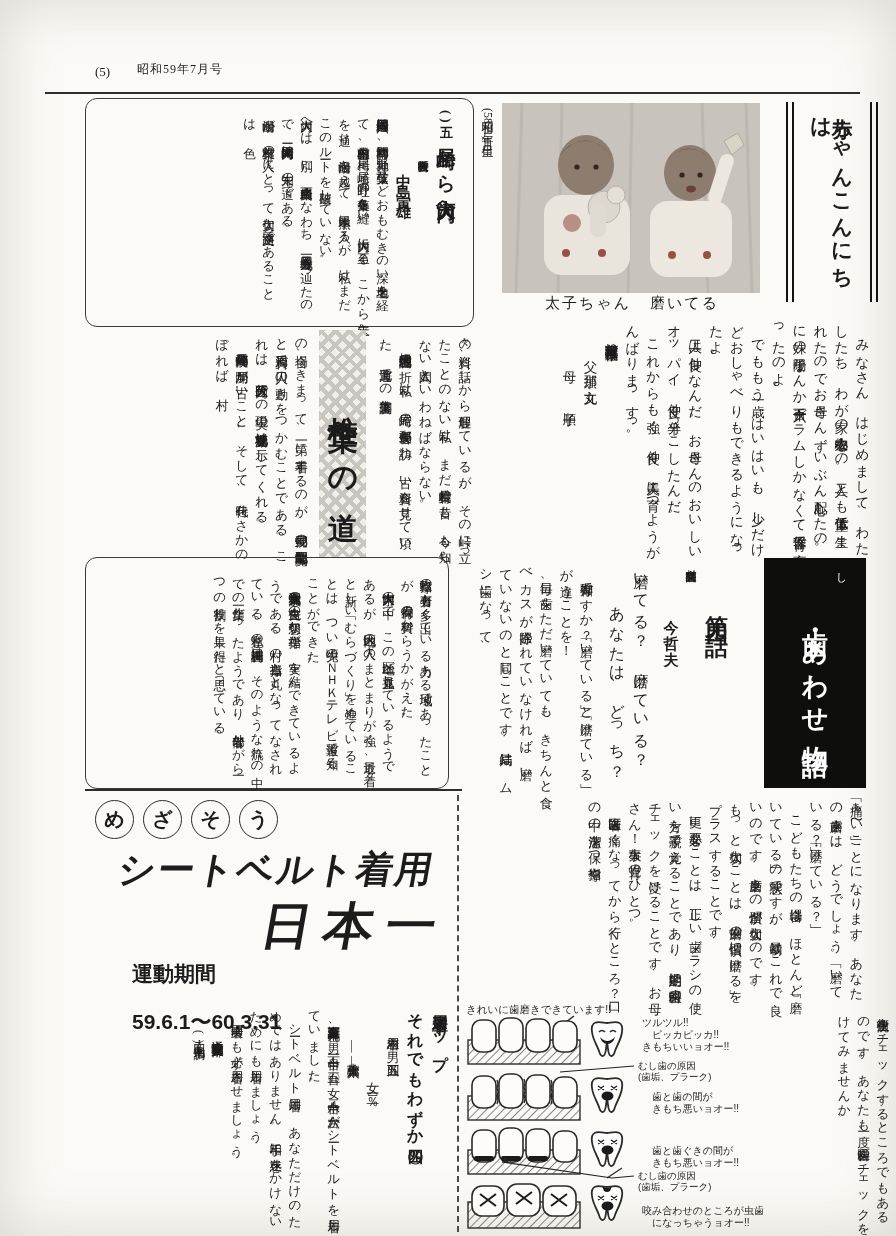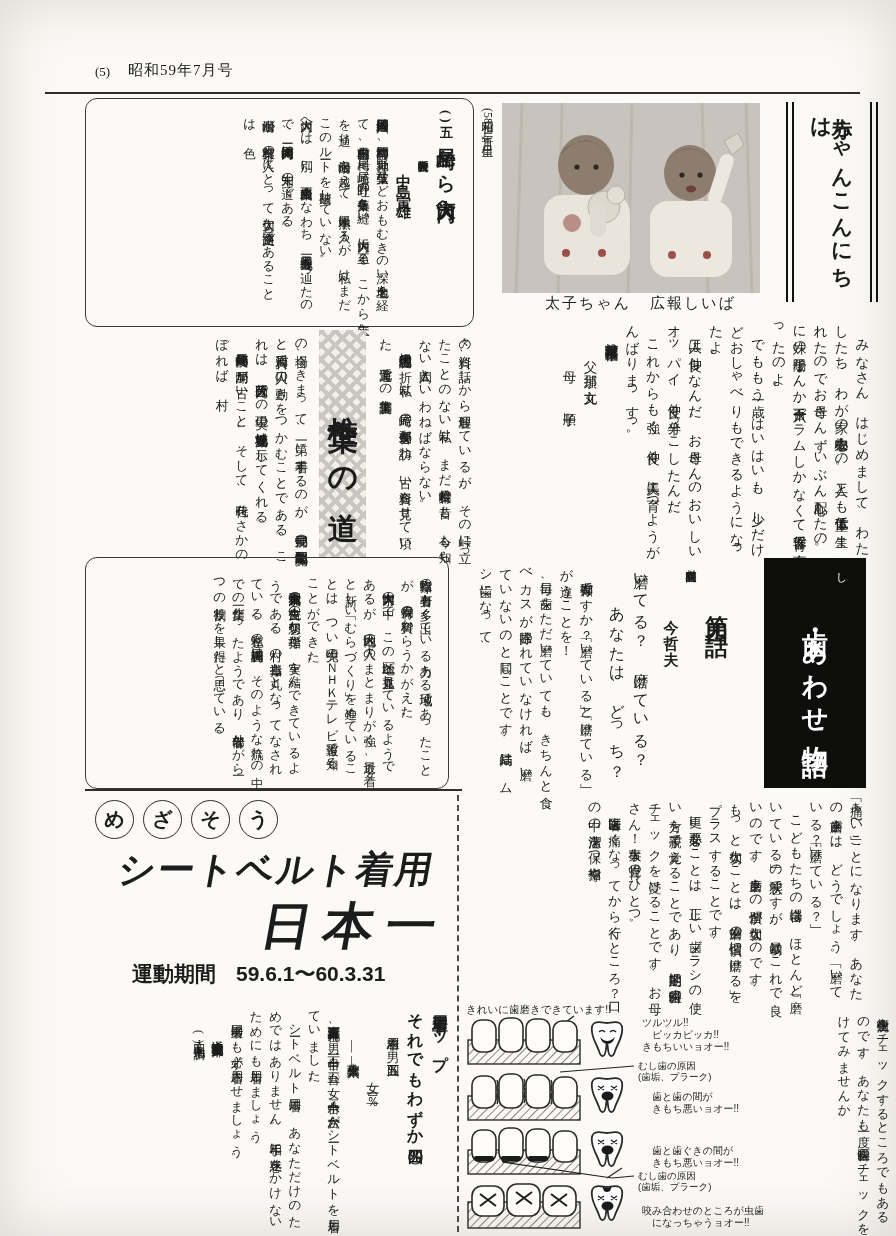--- a/index.html
+++ b/index.html
@@ -7,21 +7,21 @@
         font-family:"Liberation Serif","DejaVu Serif",serif;color:#1c1c1c;overflow:hidden;
         box-shadow:inset 0 0 60px rgba(120,115,105,.25);}
   .abs{position:absolute;}
   .vtext{writing-mode:vertical-rl;text-orientation:mixed;line-height:1.55;font-size:13px;
          letter-spacing:.5px;}
   .vtext p{margin:0;}
   .vtext p.ind{text-indent:1em;}
   .roundbox{border:1.6px solid #3a3a38;border-radius:12px;}
   
   .issue-label{font-size:13px;}
-  .issue-date{font-size:15px;letter-spacing:1px;}
+  .issue-date{font-size:12px;letter-spacing:1px;margin-left:9px;}
   .masthead{font-size:27px;letter-spacing:26px;font-weight:500;white-space:nowrap;}
   .hrule{background:#2e2d2b;}
   
   .oz-inner{position:absolute;inset:0;padding:11px 13px;writing-mode:vertical-rl;
             text-orientation:mixed;font-size:12.5px;line-height:1.52;}
   .oz-inner p{margin:0;}
   .oz-title{font-weight:bold;}
   .part-label{font-size:13px;letter-spacing:2px;}
   .oz-ttl{font-size:19px;letter-spacing:2px;padding-top:8px;
           font-family:"Liberation Sans","DejaVu Sans",sans-serif;}
@@ -64,21 +64,21 @@
   
   .slogan-row{display:flex;gap:9px;}
   .slogan-circle{width:37px;height:37px;border:1.6px solid #2c2c2a;border-radius:50%;
                  display:flex;align-items:center;justify-content:center;font-size:20px;
                  font-weight:bold;font-family:"Liberation Sans","DejaVu Sans",sans-serif;}
   .campaign1{font-size:37px;font-weight:900;letter-spacing:2px;transform:skewX(-10deg);
              white-space:nowrap;}
   .campaign2{font-size:50px;font-weight:900;letter-spacing:12px;transform:skewX(-10deg);
              white-space:nowrap;}
   .period-row{display:flex;gap:20px;font-size:21px;font-weight:bold;
-              font-family:"Liberation Sans","DejaVu Sans",sans-serif;white-space:nowrap;}
+              font-family:"Liberation Sans","DejaVu Sans",sans-serif;white-space:nowrap;flex-direction:column;}
   .sb-h{font-size:16px;font-weight:bold;letter-spacing:1px;}
   .sb-rate1{padding-top:24px;font-size:13px;}
   .sb-rate2{padding-top:70px;font-size:13px;}
   .sb-reporter{padding-top:38px;font-size:12.5px;}
   .sb-credit1{padding-top:28px;font-size:12.5px;}
   .sb-credit2{padding-top:28px;font-size:11.5px;}
   .sb-body{font-size:12.5px;}
   .dotted-div{border-left:2px dashed #4a4a47;}
   .hline{background:#2e2d2b;}
   svg text{font-family:"Liberation Sans","DejaVu Sans",sans-serif;fill:#1d1d1b;}
@@ -143,21 +143,21 @@
         <ellipse cx="189" cy="86" rx="5" ry="3.4" fill="#6e3f38"></ellipse>
         <rect x="212" y="50" width="14" height="52" rx="7" fill="#ece8e0" transform="rotate(18 219 76)"></rect>
         <path d="M222,38 l14,-8 6,12 -12,10 Z" fill="#d9d4c8" stroke="#b0aa9e"></path>
         <circle cx="205" cy="152" r="4" fill="#9c4f46"></circle>
           <circle cx="170" cy="152" r="4" fill="#9c4f46"></circle>
       </g>
     </svg>
   </div>
 
   <span class="abs photo-cap" style="left:545px;top:294px;">太子ちゃん</span>
-  <span class="abs photo-cap" style="left:650px;top:294px;">広報しいば</span>
+  <span class="abs photo-cap" style="left:650px;top:294px;">磨いてる</span>
 
   <div class="abs banner-outer" style="left:786px;top:102px;width:80px;height:200px;">
     <div class="banner-inner">
       <span class="banner-text">赤ちゃんこんにちは</span>
     </div>
   </div>
 
   <div class="abs vtext" style="left:486px;top:316px;width:386px;height:240px;font-size:13.5px;">
     <p class="ind">みなさん、はじめまして、わたしたち、わが家の中心人物なの。二人とも低体重で生まれたのでお母さんずいぶん心配したの。特に妹の陽子なんか千六百グラムしかなくて保育器で育ったのよ。</p>
     <p class="ind">でももう一歳、はいはいも、少しだけどおしゃべりもできるようになったよ。</p>

